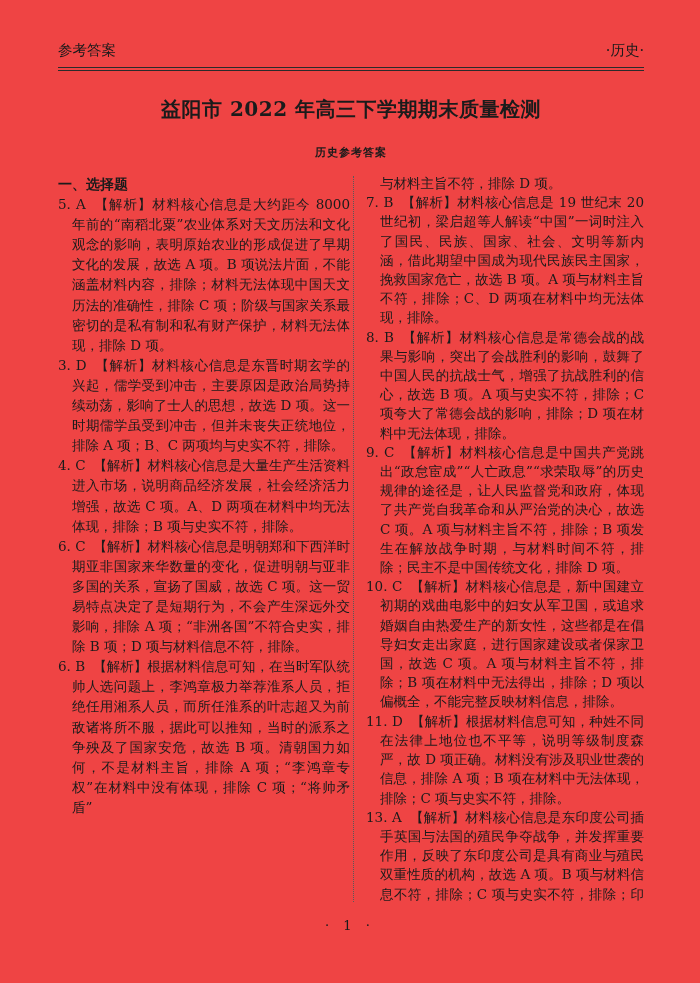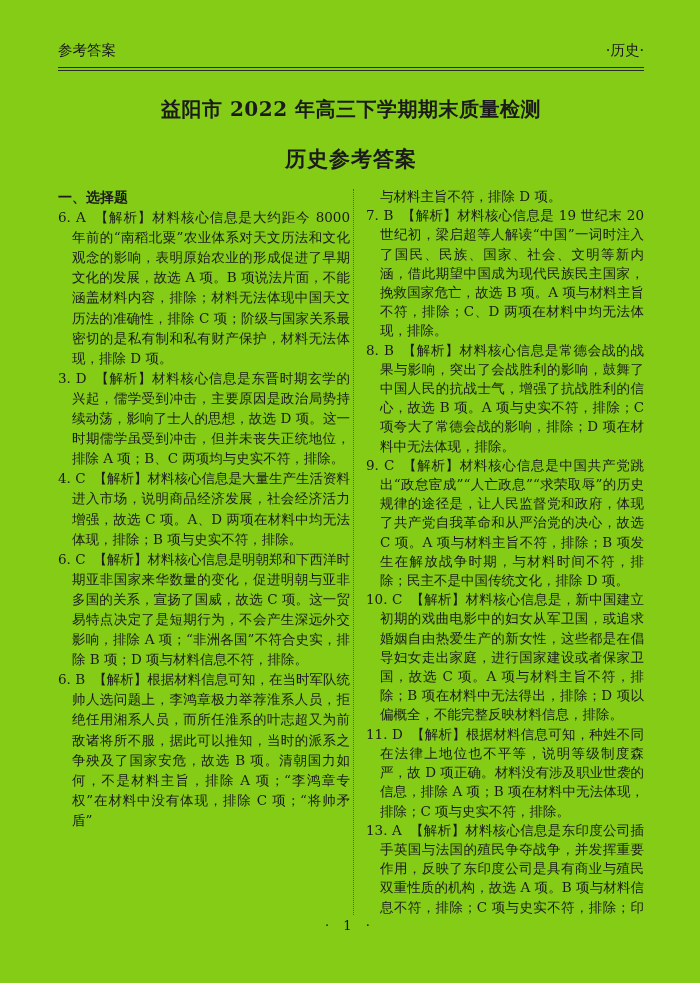--- a/index.html
+++ b/index.html
@@ -1,41 +1,41 @@
 <!DOCTYPE html>
 <html><head>
 <meta charset="utf-8">
 <style>
   html,body{margin:0;padding:0;background:#e9e9e7;}
   .page{
     position:relative;
     width:700px;height:983px;
     margin:0 auto;
-    background:#84cc16;
+    background:#ef4444;
     box-sizing:border-box;
     padding:42px 56px 0 58px;
     font-family:"DejaVu Serif","Liberation Serif",serif;
     color:#1b1b1b;
     overflow:hidden;
   }
   .page-header{
     display:flex;justify-content:space-between;align-items:flex-end;
     font-size:14.5px;line-height:17px;
   }
   .double-rule{
     margin-top:8px;height:2px;
     border-top:1.6px solid #2b2b2b;
     border-bottom:1px solid #2b2b2b;
   }
   .doc-title{
     text-align:center;font-size:20px;font-weight:bold;
     margin:25px 0 0;letter-spacing:0.5px;
   }
   .doc-subtitle{
-    text-align:center;font-size:21px;font-weight:bold;
+    text-align:center;font-size:11px;font-weight:bold;
     margin:22px 0 0;letter-spacing:1px;
   }
   .columns{
     display:flex;margin-top:14px;height:732px;overflow:hidden;
   }
   .col{font-size:13.5px;text-align:justify;}
   .col-left{width:292px;line-height:20.1px;}
   .col-right{flex:1;line-height:19.2px;}
   .col-divider{
     width:0;border-left:1px dotted #5a5a5a;
@@ -67,21 +67,21 @@
 
   <div class="double-rule"></div>
 
   <h1 class="doc-title">益阳市 2022 年高三下学期期末质量检测</h1>
   <h2 class="doc-subtitle">历史参考答案</h2>
 
   <div class="columns">
     <section class="col col-left">
       <div class="section-heading">一、选择题</div>
       <div id="left-questions">
-          <p class="question"><span class="q-num">6. A</span><span class="q-tag">【解析】</span>材料核心信息是大约距今 8000 年前的“南稻北粟”农业体系对天文历法和文化观念的影响，表明原始农业的形成促进了早期文化的发展，故选 A 项。B 项说法片面，不能涵盖材料内容，排除；材料无法体现中国天文历法的准确性，排除 C 项；阶级与国家关系最密切的是私有制和私有财产保护，材料无法体现，排除 D 项。</p>
+          <p class="question"><span class="q-num">5. A</span><span class="q-tag">【解析】</span>材料核心信息是大约距今 8000 年前的“南稻北粟”农业体系对天文历法和文化观念的影响，表明原始农业的形成促进了早期文化的发展，故选 A 项。B 项说法片面，不能涵盖材料内容，排除；材料无法体现中国天文历法的准确性，排除 C 项；阶级与国家关系最密切的是私有制和私有财产保护，材料无法体现，排除 D 项。</p>
           <p class="question"><span class="q-num">3. D</span><span class="q-tag">【解析】</span>材料核心信息是东晋时期玄学的兴起，儒学受到冲击，主要原因是政治局势持续动荡，影响了士人的思想，故选 D 项。这一时期儒学虽受到冲击，但并未丧失正统地位，排除 A 项；B、C 两项均与史实不符，排除。</p>
           <p class="question"><span class="q-num">4. C</span><span class="q-tag">【解析】</span>材料核心信息是大量生产生活资料进入市场，说明商品经济发展，社会经济活力增强，故选 C 项。A、D 两项在材料中均无法体现，排除；B 项与史实不符，排除。</p>
           <p class="question"><span class="q-num">6. C</span><span class="q-tag">【解析】</span>材料核心信息是明朝郑和下西洋时期亚非国家来华数量的变化，促进明朝与亚非多国的关系，宣扬了国威，故选 C 项。这一贸易特点决定了是短期行为，不会产生深远外交影响，排除 A 项；“非洲各国”不符合史实，排除 B 项；D 项与材料信息不符，排除。</p>
           <p class="question"><span class="q-num">6. B</span><span class="q-tag">【解析】</span>根据材料信息可知，在当时军队统帅人选问题上，李鸿章极力举荐淮系人员，拒绝任用湘系人员，而所任淮系的叶志超又为前敌诸将所不服，据此可以推知，当时的派系之争殃及了国家安危，故选 B 项。清朝国力如何，不是材料主旨，排除 A 项；“李鸿章专权”在材料中没有体现，排除 C 项；“将帅矛盾”</p>
         </div>
     </section>
 
     <div class="col-divider"></div>
 
     <section class="col col-right">

